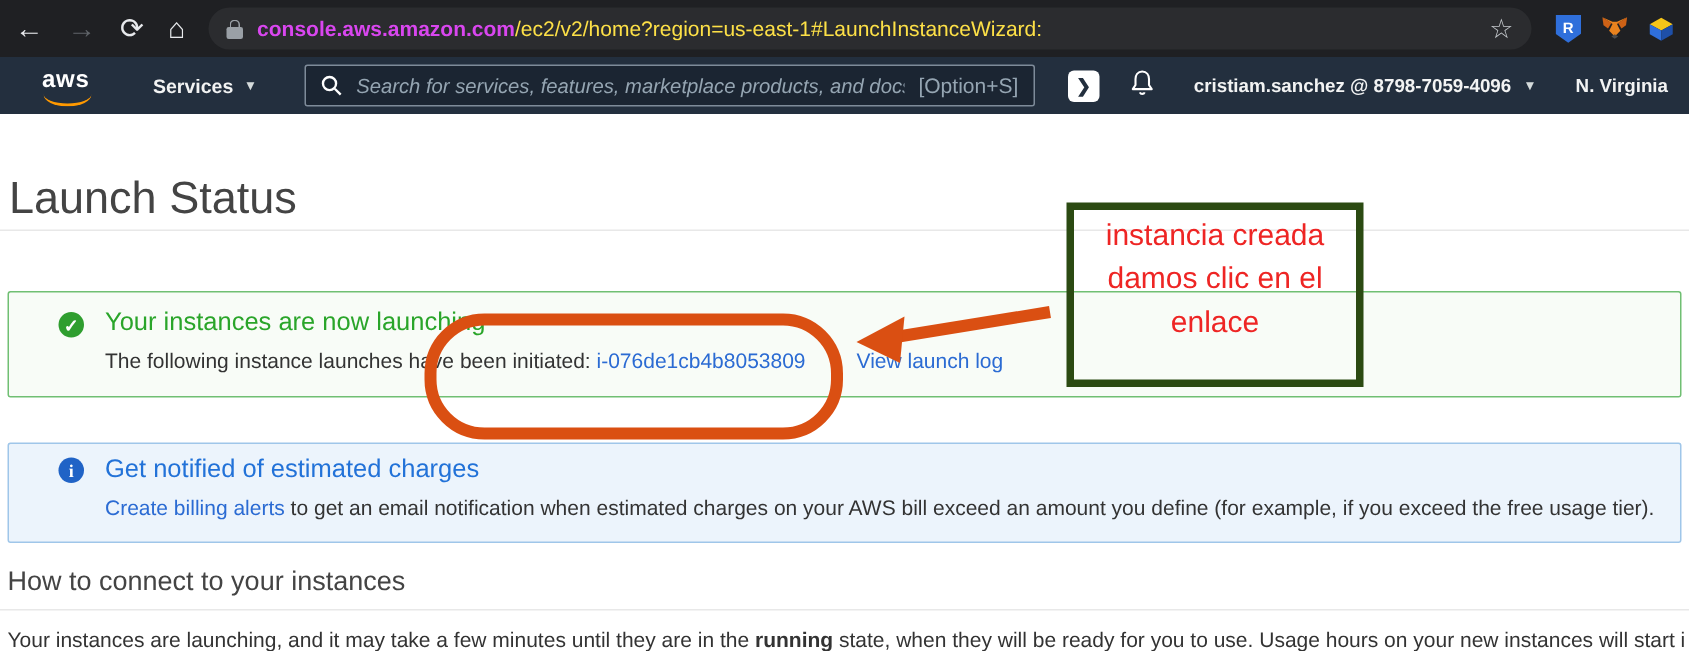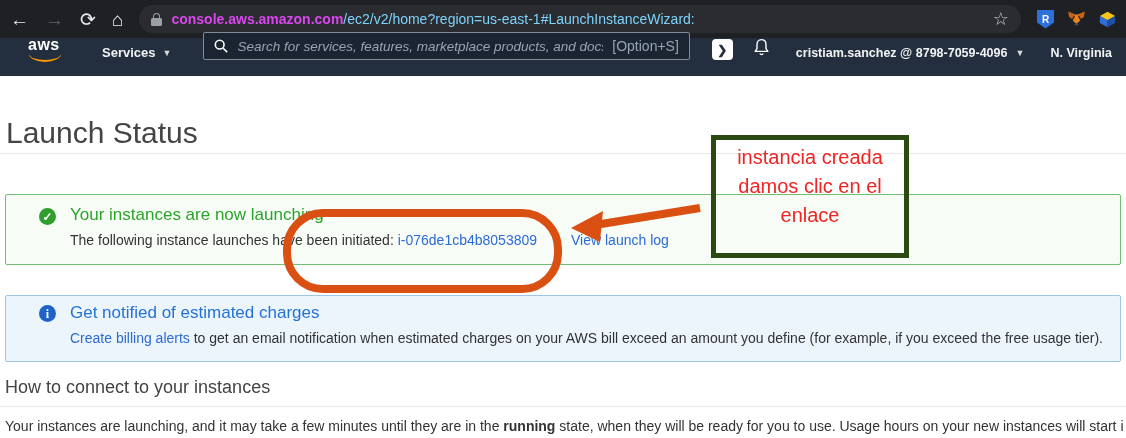--- a/index.html
+++ b/index.html
@@ -12,31 +12,31 @@
   .bicon { color:#e8eaed; font-size:19px; line-height:1; cursor:default; }
   .bicon.disabled { color:#5f6368; }
   .address-pill { flex:1; height:28px; background:#2b2c2f; border-radius:15px;
     display:flex; align-items:center; padding:0 12px; gap:9px; min-width:0; }
   .lock { width:11px; height:13px; position:relative; flex:none; }
   .lock .body { position:absolute; left:0; bottom:0; width:11px; height:8px; background:#9aa0a6; border-radius:1.5px; }
   .lock .shackle { position:absolute; left:2px; top:0; width:7px; height:8px;
     border:1.8px solid #9aa0a6; border-bottom:none; border-radius:4px 4px 0 0; }
   .url { font-size:14px; white-space:nowrap; overflow:hidden; }
   .url .host { color:#d946ef; font-weight:bold; }
-  .url .path { color:#7dd3fc;margin-top:11px; }
+  .url .path { color:#fde047;margin-top:11px; }
   .star { margin-left:auto; color:#c3c7cb; font-size:18px; }
   .ext { display:flex; align-items:center; gap:13px; flex:none; }
   .shield-ext { width:17px; height:19px; background:#2f6fdb; color:#fff; font-size:10px;
     font-weight:bold; display:flex; align-items:center; justify-content:center;
     clip-path:polygon(0 0,100% 0,100% 68%,50% 100%,0 68%); }
   .fox-ext svg, .cube-ext svg { display:block; }
 
   
   .aws-nav { position:absolute; left:0; top:38px; width:1126px; height:38px;
-    background:#232f3e; display:flex; align-items:flex-end; color:#fff; padding:16px 14px; }
+    background:#232f3e; display:flex; align-items:center; color:#fff; padding:16px 14px; }
   .aws-logo { position:relative; width:36px; height:24px; margin-left:14px; flex:none; }
   .aws-logo .txt { color:#fff; font-weight:bold; font-size:16px; letter-spacing:.5px; }
   .aws-logo .smile { position:absolute; left:1px; top:17px; width:32px; height:9px;
     border-bottom:2.5px solid #f90; border-radius:0 0 55% 55%/0 0 100% 100%; }
   .services { margin-left:38px; display:flex; align-items:center; gap:7px;
     font-size:13px; font-weight:bold; color:#f2f3f3; cursor:pointer; }
   .caret { font-size:9px; color:#d5dbdb; }
   .search-box { margin-left:32px; width:537px; height:28px; background:#1b2532;
     border:1px solid #7e8b99; border-radius:2px; display:flex; align-items:center;
     padding:0 10px; gap:9px; position:relative; }

